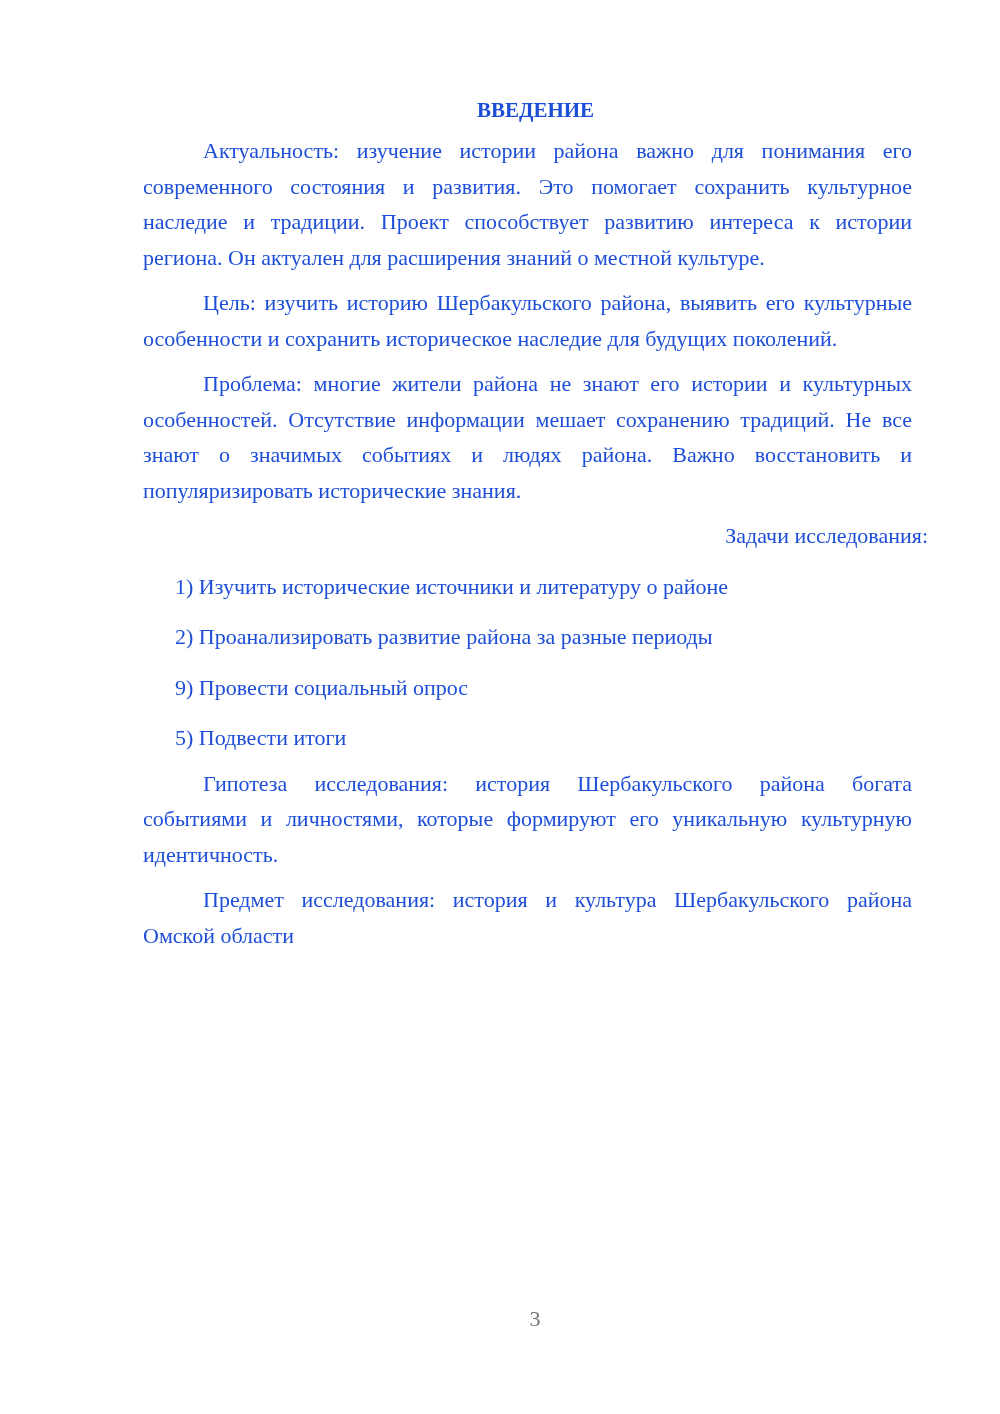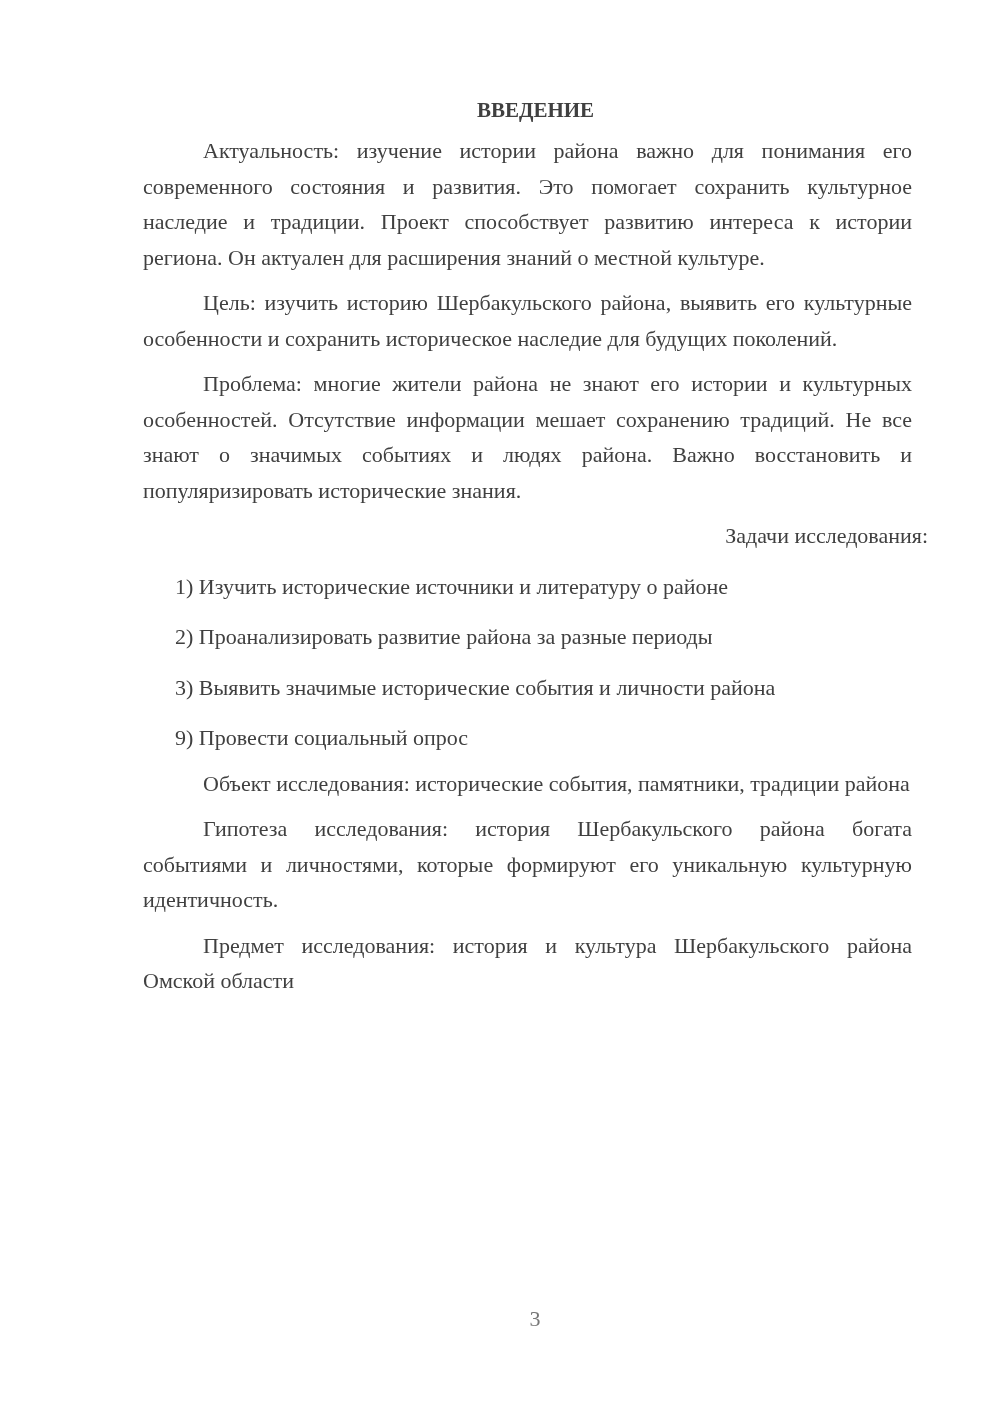--- a/index.html
+++ b/index.html
@@ -1,20 +1,20 @@
 <!DOCTYPE html>
 <html><head>
   <meta charset="utf-8">
   <style>
     html, body { margin: 0; padding: 0; background: #ffffff; }
     body { width: 1000px; height: 1414px; position: relative; overflow: hidden; }
     .page {
       position: absolute; left: 143px; top: 92px; width: 785px;
       font-family: "Liberation Serif", serif;
-      font-size: 22px; line-height: 35.5px; color: #404040;
+      font-size: 22px; line-height: 35.5px; color: #1d4ed8;
     }
     .title {
       text-align: center; font-weight: bold; margin: 0 0 5px 0;
       font-size: 21px; line-height: 36px; padding-left: 0;
     }
     .para {
       text-align: justify; text-indent: 60px; margin: 0 16px 10px 0;
     }
     .heading-line {
       text-indent: 60px; margin: 0 0 10px 0; text-align: right;
@@ -35,23 +35,22 @@
   <div class="title">ВВЕДЕНИЕ</div>
 
   <p class="para">Актуальность: изучение истории района важно для понимания его современного состояния и развития. Это помогает сохранить культурное наследие и традиции. Проект способствует развитию интереса к истории региона. Он актуален для расширения знаний о местной культуре.</p>
   <p class="para">Цель: изучить историю Шербакульского района, выявить его культурные особенности и сохранить историческое наследие для будущих поколений.</p>
   <p class="para">Проблема: многие жители района не знают его истории и культурных особенностей. Отсутствие информации мешает сохранению традиций. Не все знают о значимых событиях и людях района. Важно восстановить и популяризировать исторические знания.</p>
 
   <p class="heading-line">Задачи исследования:</p>
   <div>
     <p class="list-item">1) Изучить исторические источники и литературу о районе</p>
     <p class="list-item">2) Проанализировать развитие района за разные периоды</p>
-    <p class="list-item">3) Выявить значимые исторические события и личности района</p>
     <p class="list-item">9) Провести социальный опрос</p>
+    <p class="list-item">5) Подвести итоги</p>
   </div>
 
-  <p class="para">Объект исследования: исторические события, памятники, традиции района</p>
   <p class="para">Гипотеза исследования: история Шербакульского района богата событиями и личностями, которые формируют его уникальную культурную идентичность.</p>
   <p class="para">Предмет исследования: история и культура Шербакульского района Омской области</p>
 
 </div>
 
 <div class="page-number">3</div>
 
 </body></html>

